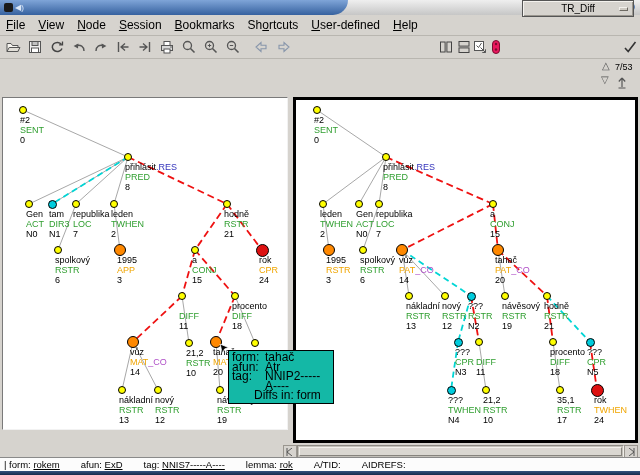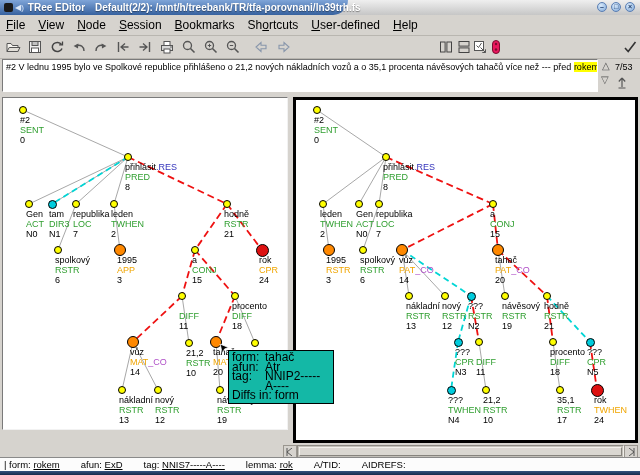--- a/index.html
+++ b/index.html
@@ -46,21 +46,21 @@
   .panel-right .pborder{border:3px solid #000;}
   .edges{position:absolute;left:0;top:0;}
   .tnode{position:absolute;border:1px solid #000;border-radius:50%;box-sizing:border-box;}
   .nlabel{position:absolute;font-size:9px;line-height:10px;white-space:pre;}
   .nlabel div{height:10px;}
 
   
   .tooltip{position:absolute;left:228px;top:256px;width:106px;background:#14b8a6;border:1px solid #000;z-index:40;font-size:12px;padding:2px 3px;box-sizing:border-box;color:#000;}
   .tooltip .trow{display:flex;line-height:9.5px;}
   .tooltip .tl{flex:0 0 33px;}
-  .tooltip .tl.wide{flex:0 0 auto;margin-right:3px;}
+  .tooltip .tl.wide{flex:0 0 auto;margin-right:3px;margin-left:22px;}
   .mcursor{position:absolute;left:219px;top:247px;z-index:41;}
 
   
   .hscroll{position:absolute;left:283px;top:351px;width:355px;height:13px;display:flex;align-items:stretch;}
   .sbtn{flex:0 0 14px;background:#d6d3ce;border:1px solid #9a968f;box-sizing:border-box;display:flex;align-items:center;justify-content:center;}
   .strough{flex:1;background:#c2bfb8;border:1px solid;border-color:#8d8a84 #f0eee9 #f0eee9 #8d8a84;box-sizing:border-box;padding:1px;}
   .sthumb{width:100%;height:100%;background:#dad7d1;border:1px solid;border-color:#f2f0ec #86837d #86837d #f2f0ec;box-sizing:border-box;}
 
   
   .statusbar{position:absolute;left:0;top:457px;width:640px;height:14px;background:#fcfcfc;border-top:1px solid #8a8a8a;display:flex;align-items:center;padding-left:4px;box-sizing:border-box;font-size:9.5px;color:#000;}
@@ -70,39 +70,42 @@
 </style>
 </head>
 <body>
 
 <div class="win">
 
   <div class="titlebar">
     <div class="titletab">
       <span class="appicon"></span>
       <span class="spk">◀)</span>
-      <span class="ttext"><span class="tapp">TRee EDitor</span><span>Default(2/2): /mnt/h/treebank/TR/tfa-porovnani/ln39trh.fs</span></span>
     </div>
     <div class="wbtns">
         <span class="wbtn">–</span>
         <span class="wbtn">□</span>
         <span class="wbtn">×</span>
       </div>
   </div>
 
   <div class="menubar">
       <span class="mitem"><u>F</u>ile</span>
       <span class="mitem"><u>V</u>iew</span>
       <span class="mitem"><u>N</u>ode</span>
       <span class="mitem"><u>S</u>ession</span>
       <span class="mitem"><u>B</u>ookmarks</span>
       <span class="mitem">Sh<u>o</u>rtcuts</span>
       <span class="mitem"><u>U</u>ser-defined</span>
       <span class="mitem"><u>H</u>elp</span>
     </div>
+  <div class="combo combo-trdiff">
+      <span>TR_Diff</span>
+      <span class="dash"></span>
+    </div>
 
   <div class="toolbar">
   <span class="ticon" style="left: 4px;">
         <svg width="16" height="16" viewBox="0 0 16 16">
           <path d="M2 12.5 V4.5 h4 l1.5 2 H13 v6 z" fill="#f6f4ef" stroke="#555"></path>
           <path d="M2 12.5 l2.2-4 H15 l-2.2 4 z" fill="#e2dfd8" stroke="#555"></path>
         </svg>
       </span>
       <span class="ticon" style="left: 26px;">
         <svg width="16" height="16" viewBox="0 0 16 16">
@@ -206,21 +209,20 @@
         </svg>
       </span>
       <span class="ticon" style="left: 621px;">
         <svg width="16" height="16" viewBox="0 0 16 16">
           <path d="M3 9 l3.2 3.5 L13.5 3" fill="none" stroke="#333" stroke-width="1.6"></path>
         </svg>
       </span>
     </div>
 
   <div class="sentrow">
-    <div class="sentbox"><span>#2 V lednu 1995 bylo ve Spolkové republice přihlášeno o 21,2  nových nákladních vozů a o 35,1 procenta návěsových tahačů více než --- před </span><span class="sent-hl">rokem</span></div>
     <span class="tri" style="left:602px;top:3px;">△</span>
     <span class="tri" style="left:601px;top:17px;">▽</span>
     <span class="counter">7/53</span>
     <span class="navicon"><svg width="14" height="15" viewBox="0 0 14 15">
           <path d="M7 12 V3.5 M7 3 L3.8 6.5 M7 3 l3.2 3.5 M3.5 13 h7" fill="none" stroke="#555" stroke-width="1.2"></path>
         </svg></span>
   </div>
 
   <div class="treearea">
     <div class="panel panel-left" id="panel-left" style="left:2px;top:3px;width:286px;height:333px;">

